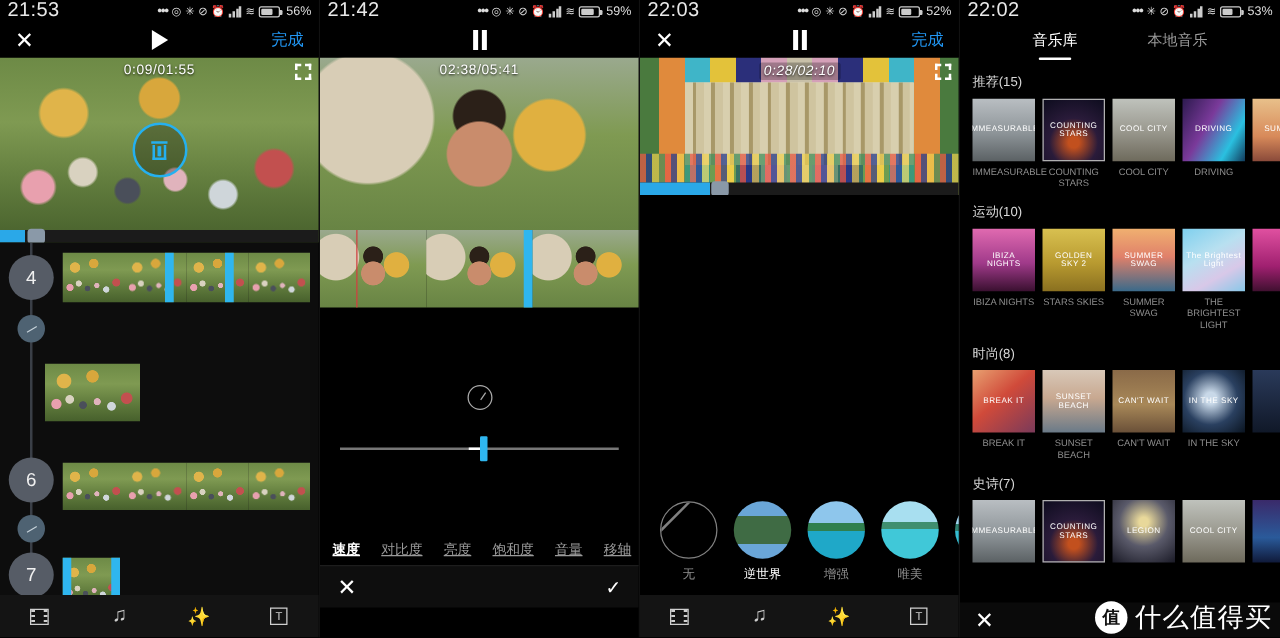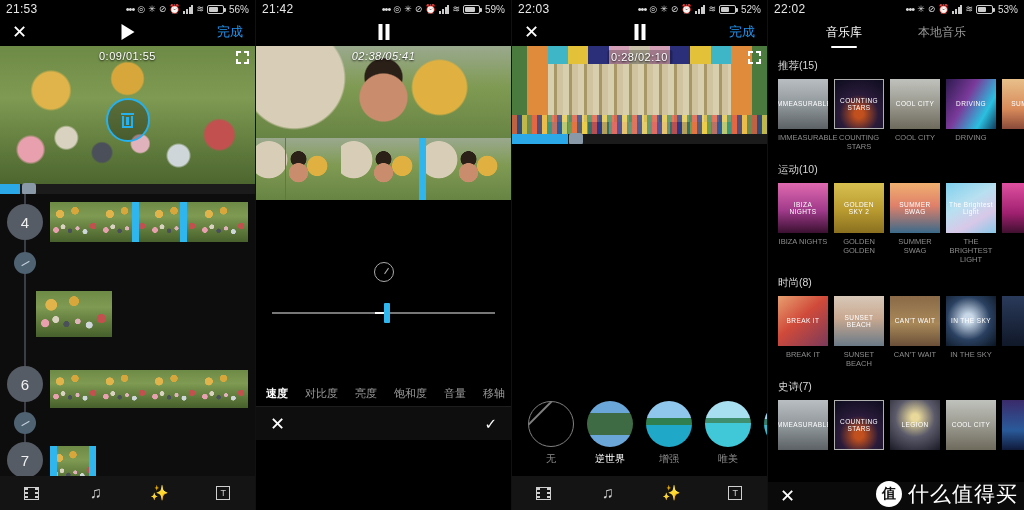--- a/index.html
+++ b/index.html
@@ -13,21 +13,21 @@
   .panel { width: 256px; height: 510px; position: relative; background: #000; overflow: hidden; border-right: 1px solid #111; }
   .panel:last-child { border-right: none; }
 
   
   .statusbar {
     height: 18px; display: flex; align-items: center;
     justify-content: space-between; padding: 0 6px;
     background: #000; color: #e8e8e8; font-size: 10px;
     position: relative; z-index: 20;
   }
-  .sb-time { font-size: 12px; letter-spacing: .3px; }
+  .sb-time { font-size: 16px; letter-spacing: .3px; }
   .sb-icons { display: flex; align-items: center; gap: 3px; font-size: 9px; color: #ddd; }
   .sb-icons .dots { letter-spacing: -1px; font-size: 11px; }
   .batt {
     display: inline-block; width: 17px; height: 9px;
     border: 1px solid #ccc; border-radius: 2px; position: relative;
   }
   .batt::after { content:""; position:absolute; right:-3px; top:2px; width:2px; height:4px; background:#ccc; border-radius:0 1px 1px 0; }
   .batt i { position:absolute; left:1px; top:1px; bottom:1px; background:#ccc; display:block; border-radius:1px; }
   .sb-pct { font-size: 10px; margin-left: 2px; }
   .sig { display:inline-block; width:10px; height:9px; position:relative; }
@@ -43,22 +43,22 @@
   .icon-x { color:#fff; font-size:18px; line-height:1; font-weight:300; cursor:pointer; }
   .topbar-done { color:#2196f3; font-size:13px;text-align:right; }
   .play-glyph { width:0;height:0;border-left:13px solid #fff;border-top:8px solid transparent;border-bottom:8px solid transparent; }
   .pause-glyph { display:flex; gap:3px; }
   .pause-glyph span { display:block; width:4px; height:16px; background:#fff; }
   .topbar-center { position:absolute; left:50%; transform:translateX(-50%); display:flex; align-items:center; }
 
   
   .preview { position:relative; width:100%; overflow:hidden; }
   .p1-preview { height:148px; }
-  .p2-preview { height:92px;font-style:italic; }
-  .p3-preview { height:98px; }
+  .p2-preview { height:138px; }
+  .p3-preview { height:110px;font-style:italic; }
   .timecode {
     position:absolute; top:4px; left:50%; transform:translateX(-50%);
     color:#fff; font-size:11px; letter-spacing:.5px;
     text-shadow:0 1px 2px rgba(0,0,0,.9); z-index:6; font-family:"Liberation Sans",sans-serif;
   }
   .t3-box { background: rgba(0,0,0,.25); padding:1px 4px; border-radius:2px; }
   .fullscreen-ic { position:absolute; top:5px; right:6px; width:13px; height:13px; z-index:6; }
   .fullscreen-ic span { position:absolute; width:5px; height:5px; border:2px solid #fff; }
   .fullscreen-ic span:nth-child(1){top:0;left:0;border-right:none;border-bottom:none;}
   .fullscreen-ic span:nth-child(2){top:0;right:0;border-left:none;border-bottom:none;}
@@ -176,21 +176,21 @@
     content:""; position:absolute; left:9px; top:4px; width:1.4px; height:7px; background:#aaa;
     transform-origin:bottom center; transform:rotate(35deg);
   }
   .slider-track { position:absolute; left:16px; right:16px; top:112px; height:1.5px; background:#777; }
   .slider-fill { position:absolute; left:46%; width:5%; top:0; height:100%; background:#fff; }
   .slider-thumb { position:absolute; left:50%; top:-9px; width:6px; height:20px; background:#2fb6ef; border-radius:1px; }
   .adjust-tabs {
     position:absolute; left:0; right:0; bottom:34px; height:26px;
     display:flex; align-items:center; gap:0; padding-left:10px; overflow:hidden;
   }
-  .adjust-tabs div { color:#9a9a9a; font-size:11px; white-space:nowrap; margin-right:17px; }
+  .adjust-tabs div { color:#9a9a9a; font-size:11px; white-space:nowrap; margin-right:17px;text-decoration:underline; }
   .adjust-tabs div.active { color:#fff; font-weight:bold; }
   .confirmbar {
     position:absolute; left:0; right:0; bottom:0; height:34px; background:#0e0e0e;
     display:flex; align-items:center; justify-content:space-between; padding:0 14px;
     border-top:1px solid #1d1d1d;
   }
   .check-ic { color:#fff; font-size:15px; }
 
   
   .filter-row { position:absolute; left:0; right:0; bottom:44px; display:flex; align-items:flex-start; padding-left:16px; gap:13px; }
@@ -583,21 +583,21 @@
           <div class="mus-item">
             <div class="mus-cover cv-ibiza">
                 <span>IBIZA NIGHTS</span>
               </div>
             <div class="mus-name">IBIZA NIGHTS</div>
           </div>
           <div class="mus-item">
             <div class="mus-cover cv-golden">
                 <span>GOLDEN SKY 2</span>
               </div>
-            <div class="mus-name">GOLDEN GOLDEN</div>
+            <div class="mus-name">STARS SKIES</div>
           </div>
           <div class="mus-item">
             <div class="mus-cover cv-swag">
                 <span>SUMMER SWAG</span>
               </div>
             <div class="mus-name">SUMMER SWAG</div>
           </div>
           <div class="mus-item">
             <div class="mus-cover cv-bright">
                 <span>The Brightest Light</span>

